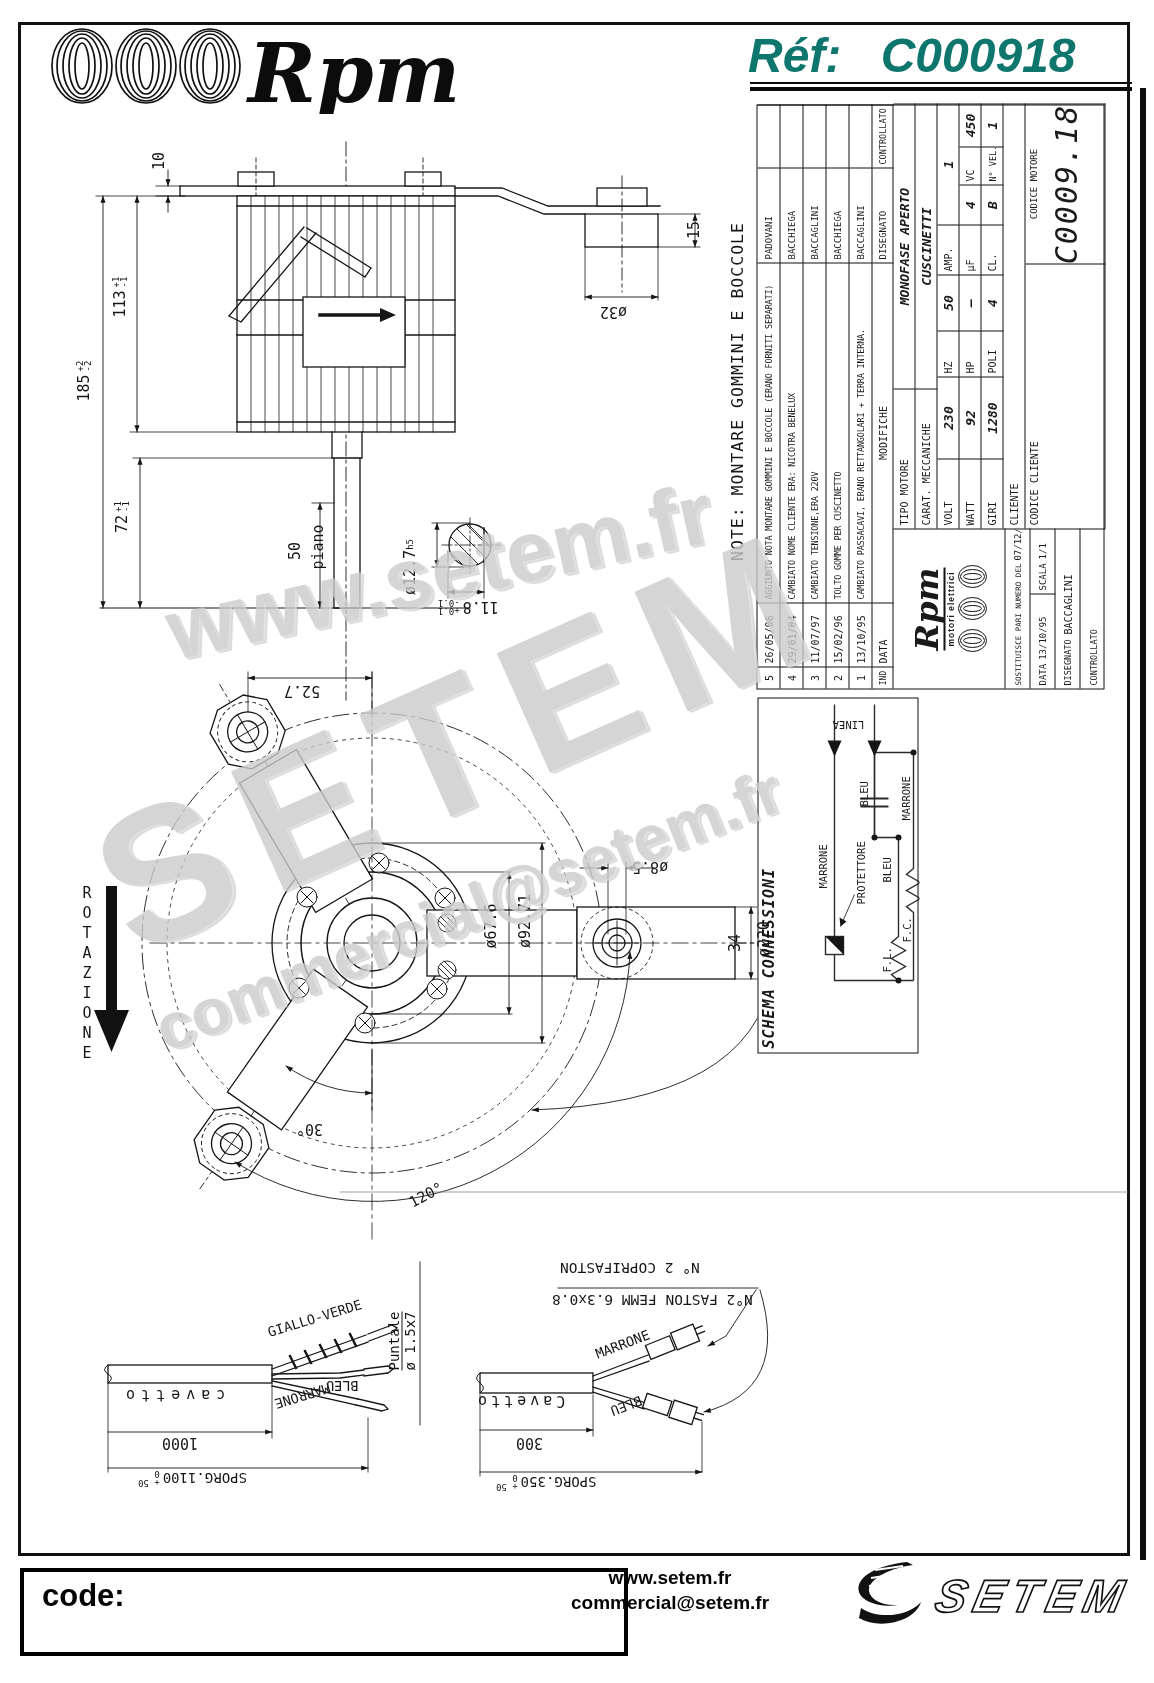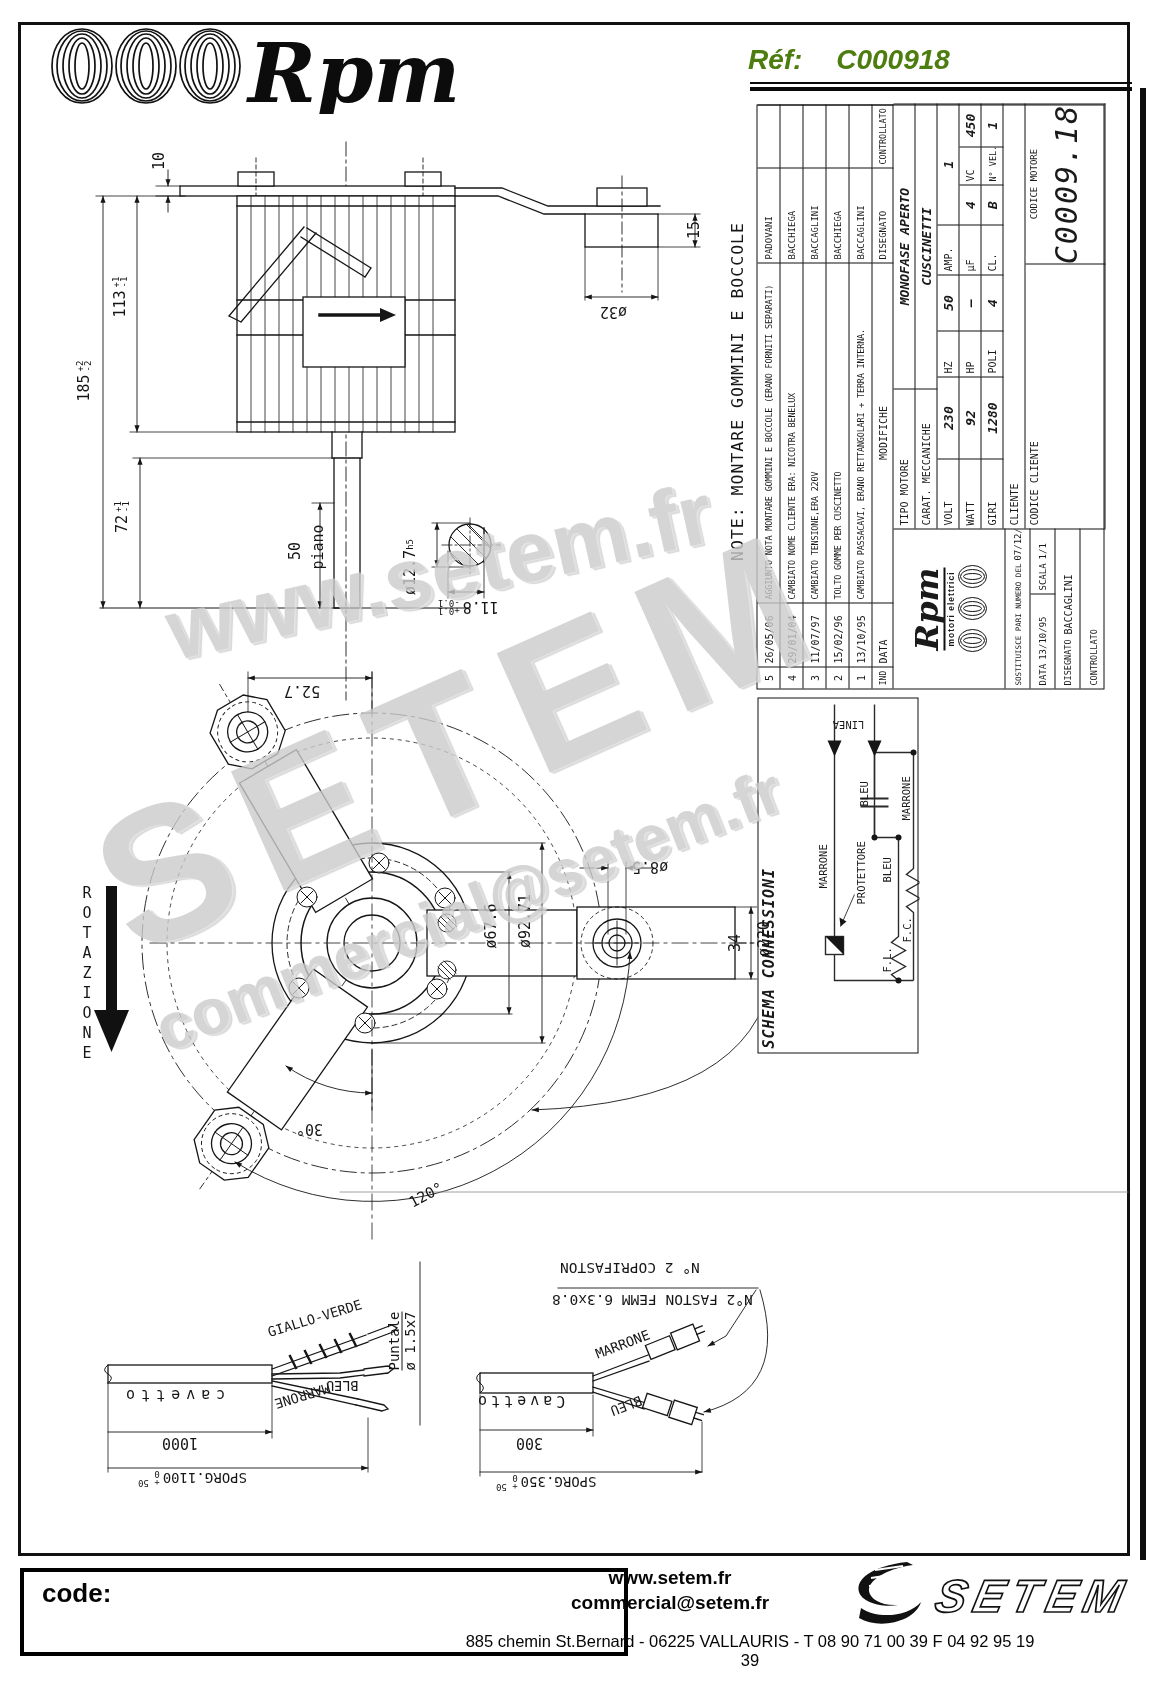--- a/index.html
+++ b/index.html
@@ -26,22 +26,22 @@
   .small{font-size:8.5px;letter-spacing:-0.2px;}
   
   #schema{position:absolute;left:659.5px;top:794.5px;width:356px;height:161px;border:1.5px solid #111;
           transform:rotate(-90deg);background:#fff;z-index:15;box-sizing:border-box;}
   #schema .slbl{position:absolute;font-size:10.5px;white-space:nowrap;z-index:3;}
   
   .wm{position:absolute;font-family:"Liberation Sans",sans-serif;font-weight:bold;color:#cbcbcb;opacity:.8;
       z-index:30;transform-origin:left center;white-space:nowrap;pointer-events:none;
       text-shadow:1px 1px 0 #dedede,2px 2px 0 #d6d6d6,3px 3px 1px rgba(110,110,110,.35);}
   
-  #refblock{position:absolute;left:748px;top:44px;z-index:20;font-family:"Liberation Sans",sans-serif;
-            font-weight:bold;font-style:italic;font-size:28px;color:#4d7c0f;}
+  #refblock{position:absolute;left:748px;top:28px;z-index:20;font-family:"Liberation Sans",sans-serif;
+            font-weight:bold;font-style:italic;font-size:48px;color:#0f766e;}
   .refline{position:absolute;background:#0a0a0a;z-index:20;}
   
   #codebox{position:absolute;left:20px;top:1568px;width:608px;height:88px;border:4px solid #000;box-sizing:border-box;z-index:50;background:#fff;}
   .f{font-family:"Liberation Sans",sans-serif;color:#050505;}
 </style>
 </head>
 <body>
 
 <div id="page">
 
@@ -541,25 +541,24 @@
     <div class="slbl" style="left:232px;top:141px">MARRONE</div>
     <div class="slbl" style="left:80px;top:122px">F.L.</div>
     <div class="slbl" style="left:110px;top:142px">F.C.</div>
   </div>
 
   <div class="wm" style="left:168px;top:582px;font-size:86px;transform:rotate(-12.5deg)">www.setem.fr</div>
   <div class="wm" style="left:108px;top:788px;font-size:190px;letter-spacing:24px;transform:rotate(-24deg)">SETEM</div>
   <div class="wm" style="left:158px;top:995px;font-size:64px;transform:rotate(-21.5deg)">commercial@setem.fr</div>
 
   <div id="codebox">
-    <span class="f" style="position:absolute;left:18px;top:6px;font-size:26px;font-weight:bold">code:</span>
+    <span class="f" style="position:absolute;left:18px;top:6px;font-size:31px;font-weight:bold">code:</span>
   </div>
   <div class="f abs" style="left:505px;top:1567px;width:330px;text-align:center;font-size:19px;font-weight:bold;z-index:50">www.setem.fr</div>
   <div class="f abs" style="left:505px;top:1592px;width:330px;text-align:center;font-size:19px;font-weight:bold;z-index:50">commercial@setem.fr</div>
-  <div class="f abs" style="left:460px;top:1632px;width:580px;text-align:center;font-size:16.5px;z-index:50">885 chemin St.Bernard  -  06225 VALLAURIS  -  T 08 90 71 00 39   F 04 92 95 19 39</div>
   <svg class="abs" style="left:845px;top:1556px;z-index:50" width="300" height="78" viewBox="0 0 300 78">
     <g>
       <path d="M62,6 C26,10 10,24 14,36 C17,46 36,52 53,49 C36,50 25,43 24,35 C23,25 40,13 68,9 Z" fill="#111"></path>
       <path d="M16,52 C34,64 64,60 76,46 C70,66 34,74 14,62 Z" fill="#111"></path>
       <path d="M30,14 L58,10 M26,22 L52,18 M24,30 L48,27" stroke="#fff" stroke-width="2"></path>
     </g>
     <g transform="translate(88,56) skewX(-12)">
       <text x="0" y="0" font-family="Liberation Sans, sans-serif" font-style="italic" font-weight="bold" font-size="46" letter-spacing="7" fill="#fff" stroke="#111" stroke-width="1.7">SETEM</text>
     </g>
   </svg>

